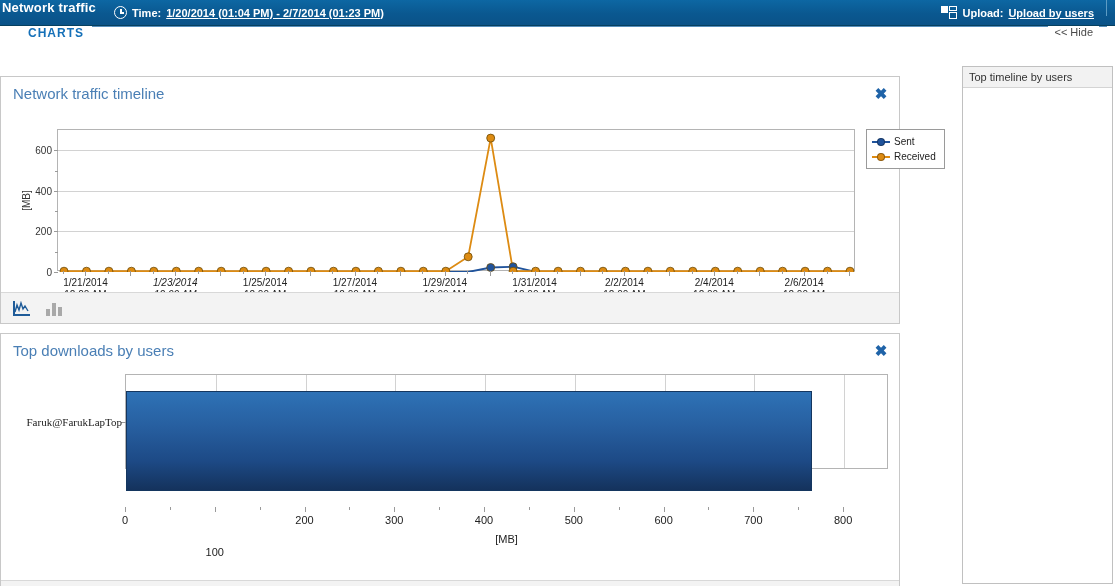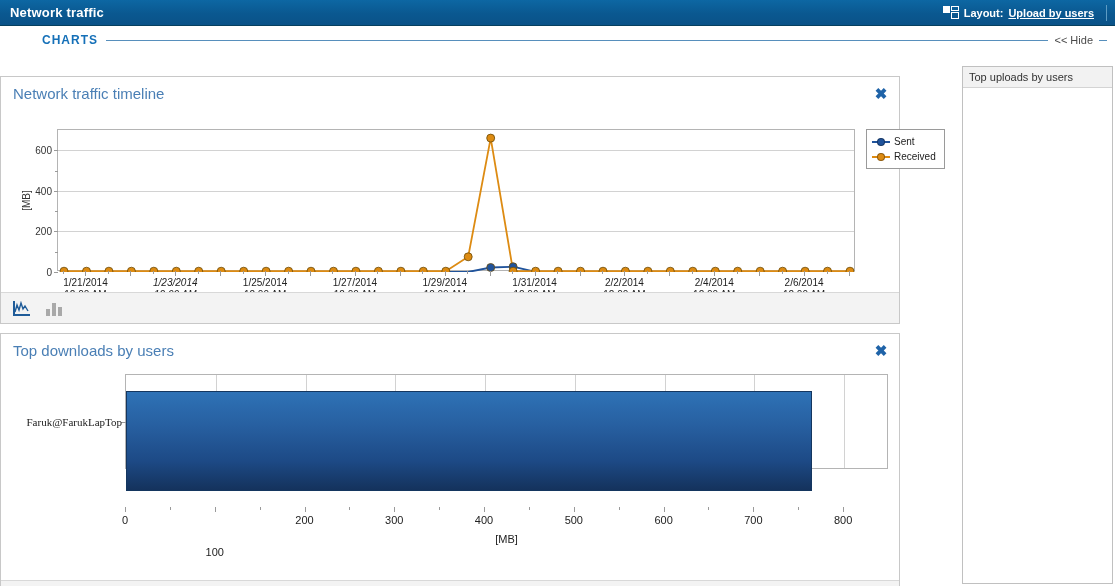--- a/index.html
+++ b/index.html
@@ -12,24 +12,24 @@
     color:#222;
     overflow:hidden;
     position:relative;
   }
 
   
   #topbar {
     height:26px;
     background:#0b5c95;
     background:linear-gradient(to bottom,#0d67a3 0%,#0a5890 55%,#0a5288 100%);
-    display:flex; align-items:center;
+    display:flex; 
     color:#ffffff;
     border-bottom:1px solid #06405f;
-    padding:0 8px 0 10px;
+    padding:0 8px 0 2px;
     position:relative;
   }
   #topbar .app-title {
     font-size:13px; font-weight:bold; letter-spacing:.2px;
     margin-right:18px; white-space:nowrap;
   }
   .tb-group { display:flex; align-items:center; gap:5px; font-size:11px; }
   .tb-label { font-weight:bold; }
   .tb-link {
     color:#ffffff; text-decoration:underline; cursor:pointer; font-weight:bold;
@@ -52,22 +52,22 @@
   }
   
   .layout-ic { width:16px; height:13px; position:relative; display:inline-block; }
   .layout-ic i { position:absolute; border:1.6px solid #fff; background:transparent; }
   .layout-ic .l { left:0; top:0; width:7px; height:7px; background:#fff; }
   .layout-ic .r { left:8px; top:0; width:8px; height:5px; }
   .layout-ic .b { left:8px; top:6px; width:8px; height:7px; }
 
   
   #charts-header {
-    height:28px; display:flex; align-items:center;
-    padding:0 8px 0 42px; position:relative;
+    height:28px; display:flex; 
+    padding:0 8px 0 28px; position:relative;
   }
   #charts-header .sec-title {
     color:#1570b8; font-size:12px; font-weight:bold; letter-spacing:1px;
     white-space:nowrap; padding-right:8px;
   }
   #charts-header .rule {
     flex:1; height:1px; background:#1f6aa5; opacity:.75;
   }
   #charts-header .hide-link {
     color:#4a4a4a; font-size:11px; text-decoration:none; cursor:pointer;
@@ -198,30 +198,39 @@
   #rightbar-edge {
     position:absolute; right:0; top:26px; bottom:0; width:2px; background:#ffffff;
   }
 </style>
 </head>
 <body>
 
 <div id="topbar">
   <div class="app-title">Network traffic</div>
 
+  <div class="tb-group">
+    <span class="clock-ic">
+      <span class="ring"></span>
+        <span class="h1"></span>
+        <span class="h2"></span>
+    </span>
+    <span class="tb-label">Time:</span>
+    <span class="tb-link">1/20/2014 (01:04 PM) - 2/7/2014 (01:23 PM)</span>
+  </div>
 
   <div class="spacer"></div>
 
   <div class="tb-group">
     <span class="layout-ic">
       <i class="l"></i>
         <i class="r"></i>
         <i class="b"></i>
     </span>
-    <span class="tb-label">Layout:</span>
+    <span class="tb-label">Upload:</span>
     <span class="tb-link">Upload by users</span>
   </div>
   <div class="tb-divider"></div>
 </div>
 
 <div id="charts-header">
   <div class="sec-title">CHARTS</div>
   <div class="rule"></div>
   <div class="hide-link">&lt;&lt; Hide</div>
   <div class="rule-end"></div>
@@ -442,18 +451,18 @@
       <div class="panel-footer">
         
         
       </div>
     </div>
 
   </div>
 
   <div id="right-col">
     <div id="uploads-panel">
-      <div class="hdr">Top uploads by users</div>
+      <div class="hdr">Top timeline by users</div>
     </div>
   </div>
 
 </div>
 <div id="rightbar-edge"></div>
 
 </body></html>

